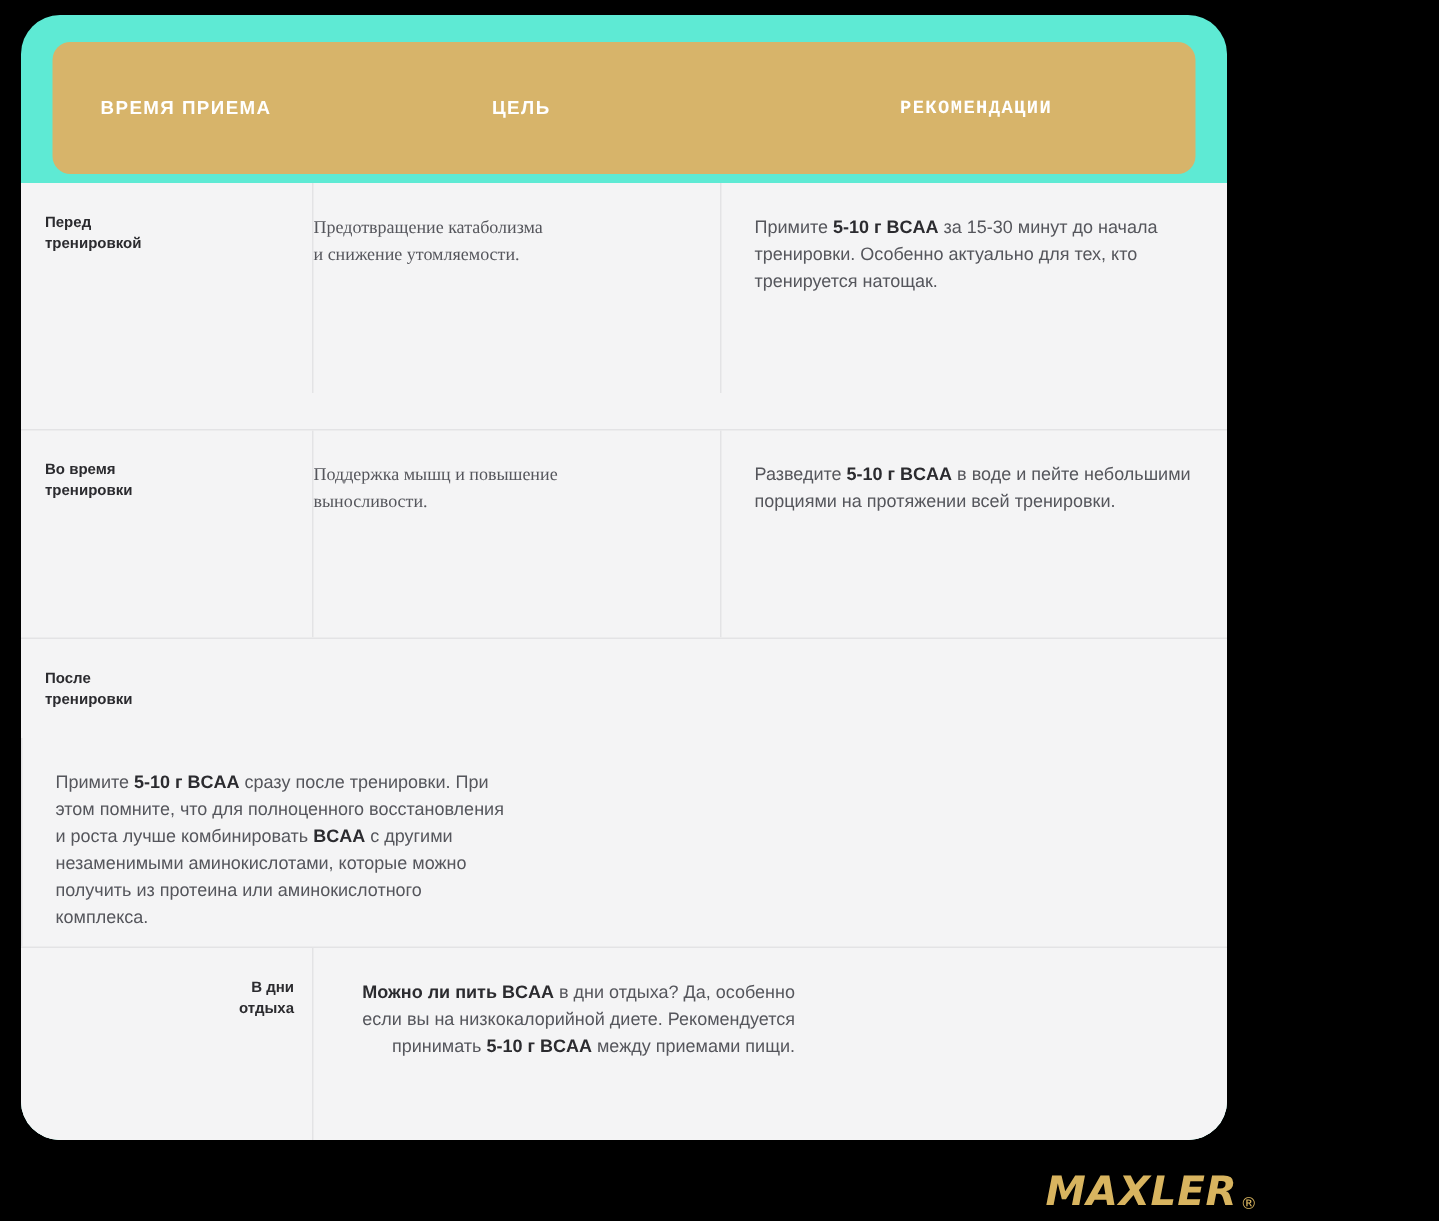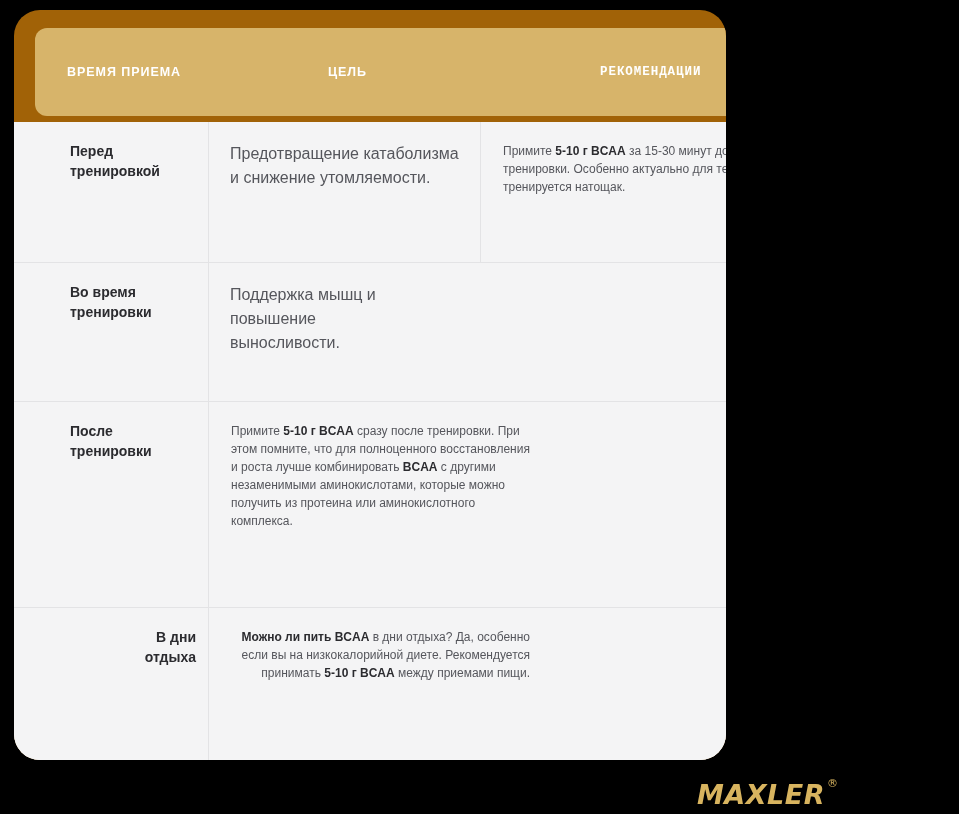--- a/index.html
+++ b/index.html
@@ -14,23 +14,23 @@
     overflow: hidden;
     font-family: "Liberation Sans", "DejaVu Sans", sans-serif;
     -webkit-font-smoothing: antialiased;
   }
 
   
   .card {
     position: absolute;
     left: 14px;
     top: 10px;
-    width: 712px;
+    width: 804px;
     height: 750px;
-    background: #a16207;
+    background: #5eead4;
     border-radius: 26px;
     overflow: hidden;
   }
 
   
   .table-header {
     position: absolute;
     left: 21px;
     top: 18px;
     width: 762px;
@@ -71,61 +71,61 @@
   }
   .row:first-child { border-top: none; }
 
   .cell {
     box-sizing: border-box;
     padding-top: 20px;
     padding-bottom: 18px;
   }
   .cell-time {
     width: 194px;
-    padding-left: 56px;
+    padding-left: 16px;
     padding-right: 12px;
-    font-size: 14px;
+    font-size: 10px;
     font-weight: bold;
     line-height: 1.42;
     color: #2b2b2f;
     white-space: pre-line;
   }
   .cell-goal {
     width: 272px;
-    padding-left: 21px;
     padding-right: 18px;
-    font-size: 16px;
+    font-size: 12px;
     line-height: 1.5;
     color: #55565c;
     white-space: pre-line;
     border-left: 1px solid #e3e3e5;
+    font-family: Liberation Serif, serif;
   }
   .cell-rec {
     width: 338px;
     padding-left: 22px;
     padding-right: 16px;
     font-size: 12px;
     line-height: 1.5;
     color: #55565c;
     border-left: 1px solid #e3e3e5;
   }
   .cell-rec b { color: #2b2b2f; font-weight: bold; }
 
   .r1 { height: 140px; }
-  .r2 { height: 139px; }
-  .r3 { height: 206px; }
+  .r2 { height: 139px; margin-top: 24px; }
+  .r3 { height: 206px; flex-direction: column; }
   .r4 { height: 153px; text-align: right; }
 
   
   .logo {
     position: absolute;
     left: 697px;
     top: 781px;
     display: flex;
-    align-items: flex-start;
+    align-items: flex-end;
   }
   .logo-word {
     font-family: "DejaVu Sans", sans-serif;
     font-size: 27px;
     font-weight: bold;
     font-style: italic;
     letter-spacing: 0.5px;
     color: #d8b45f;
     line-height: 1;
   }
@@ -157,20 +157,21 @@
       <div class="cell cell-goal">Предотвращение катаболизма
 и снижение утомляемости.</div>
       <div class="cell cell-rec"><span>Примите </span><b>5-10 г BCAA</b><span> за 15-30 минут до начала тренировки. Особенно актуально для тех, кто тренируется натощак.</span></div>
     </div>
 
     <div class="row r2">
       <div class="cell cell-time">Во время
 тренировки</div>
       <div class="cell cell-goal">Поддержка мышц и повышение
 выносливости.</div>
+      <div class="cell cell-rec"><span>Разведите </span><b>5-10 г BCAA</b><span> в воде и пейте небольшими порциями на протяжении всей тренировки.</span></div>
     </div>
 
     <div class="row r3">
       <div class="cell cell-time">После
 тренировки</div>
       <div class="cell cell-rec"><span>Примите </span><b>5-10 г BCAA</b><span> сразу после тренировки. При этом помните, что для полноценного восстановления и роста лучше комбинировать </span><b>BCAA</b><span> с другими незаменимыми аминокислотами, которые можно получить из протеина или аминокислотного комплекса.</span></div>
     </div>
 
     <div class="row r4">
       <div class="cell cell-time">В дни

